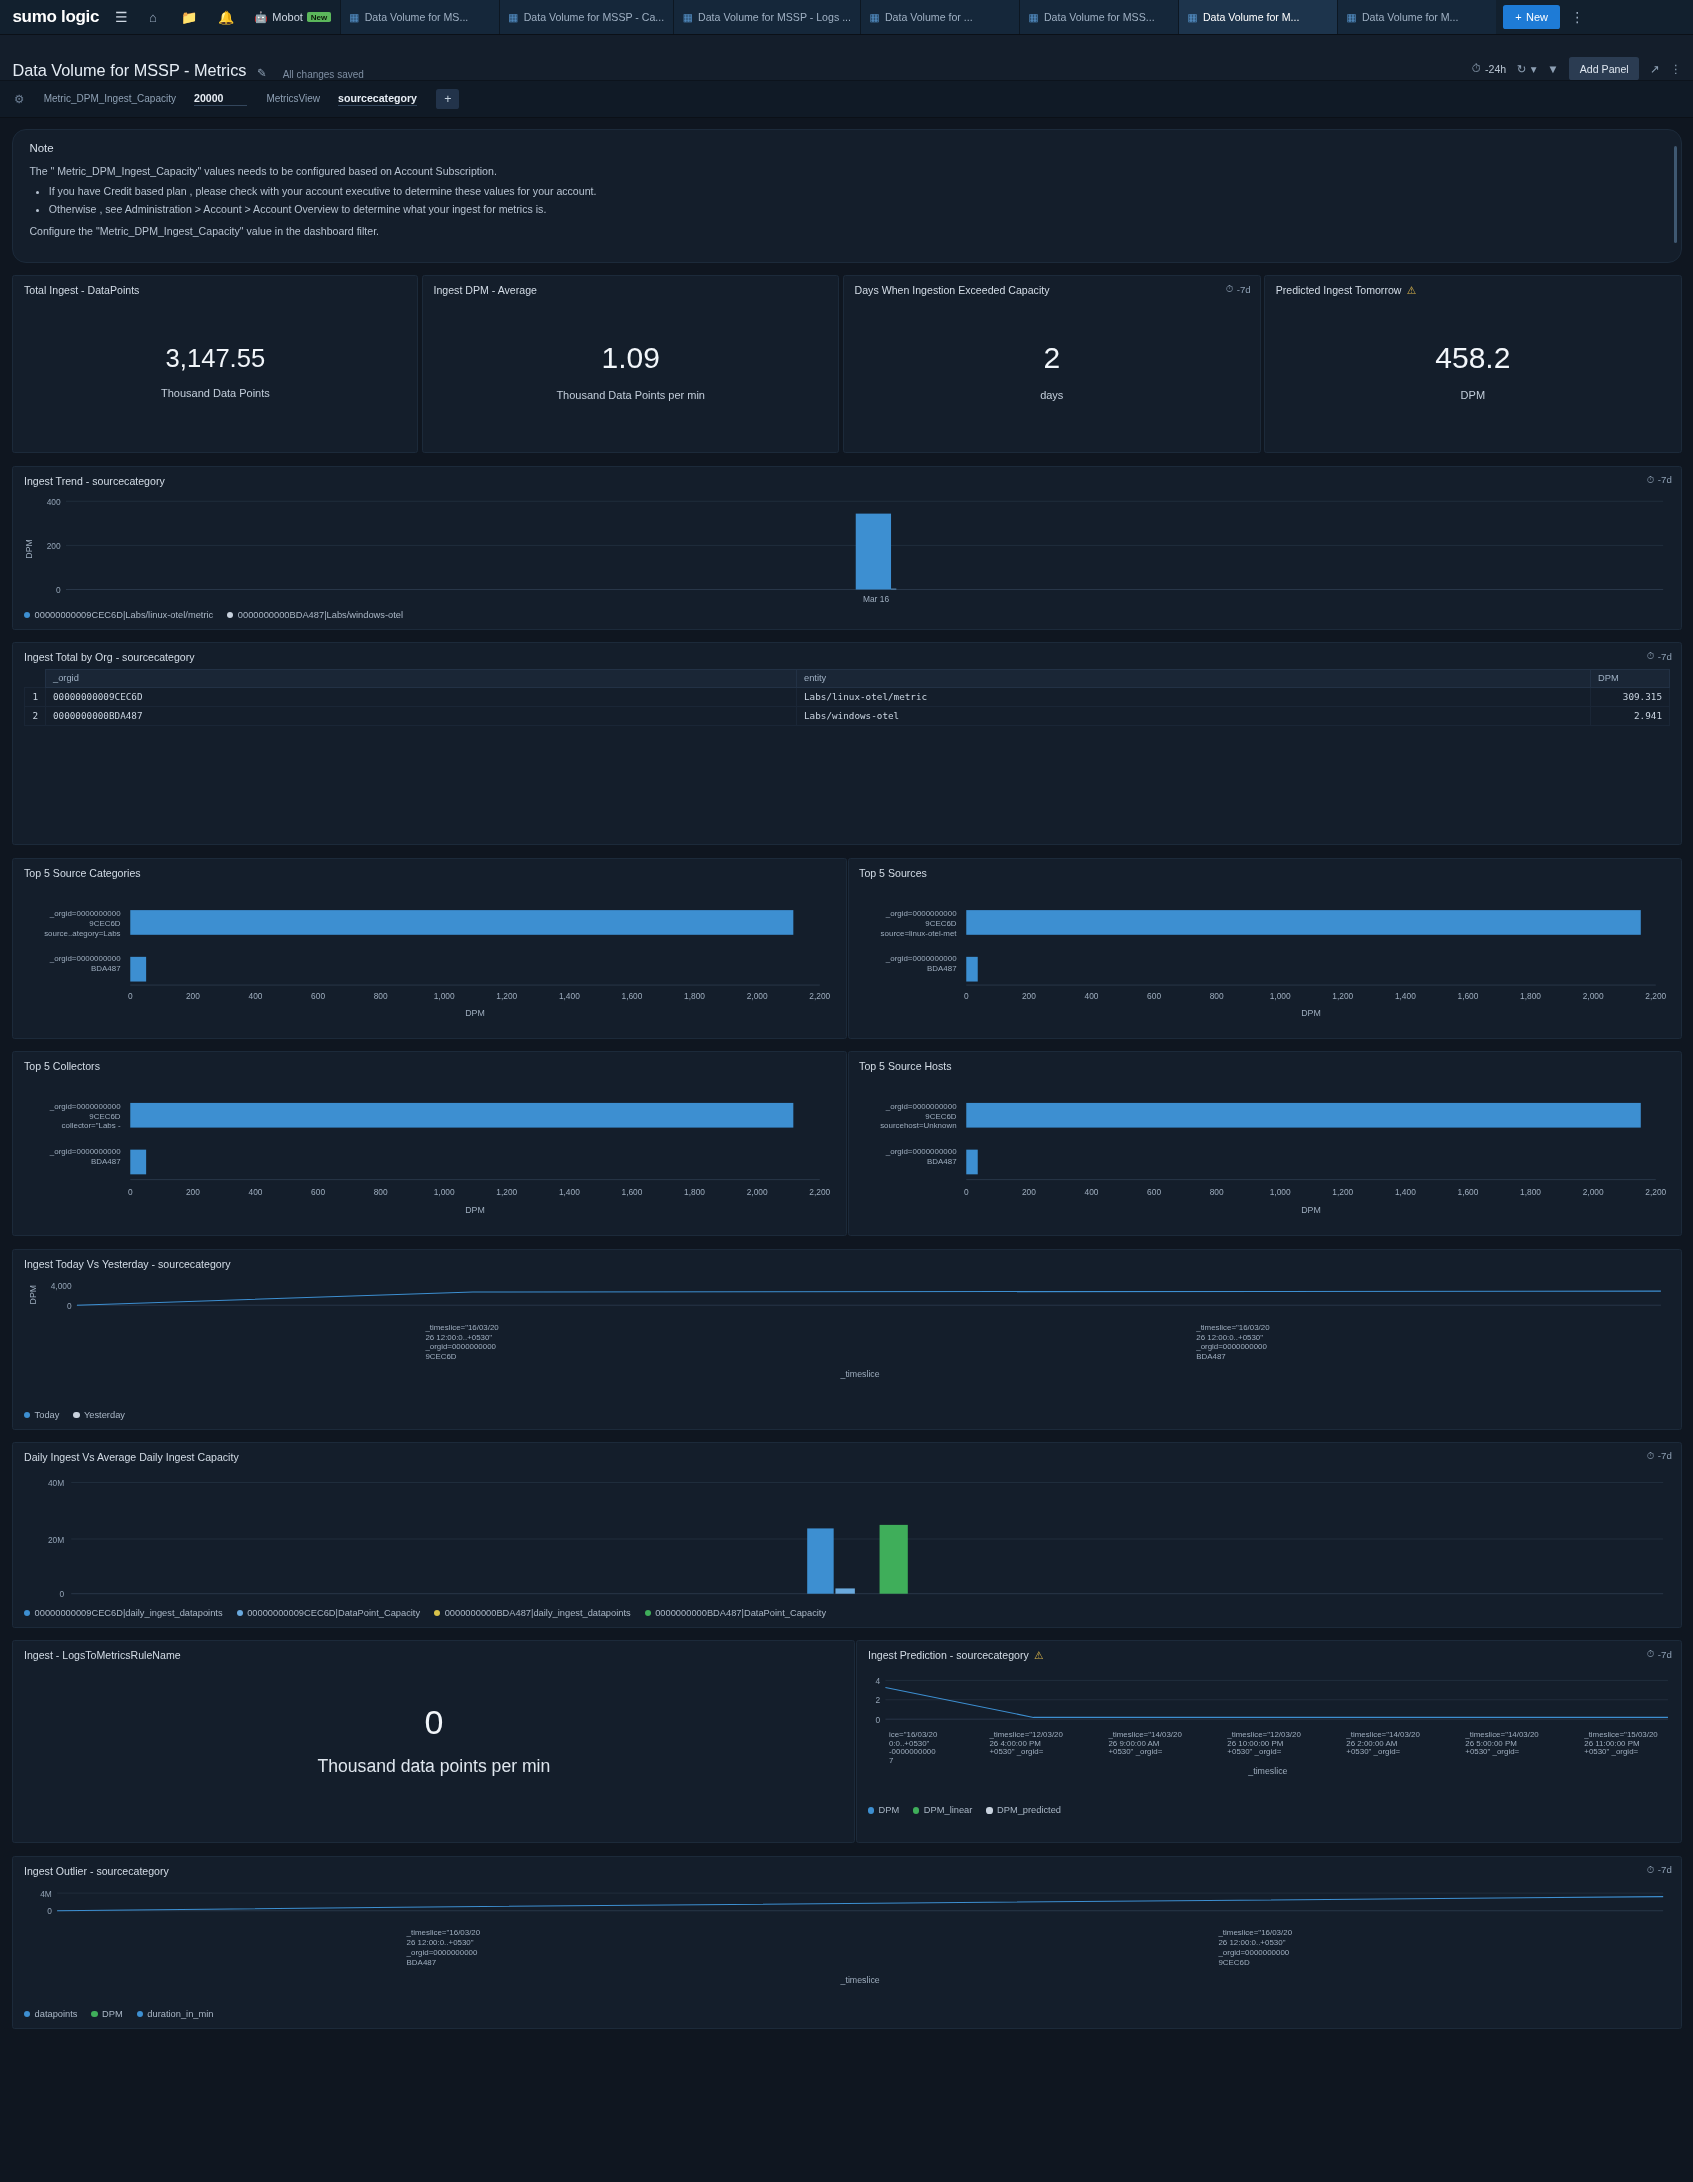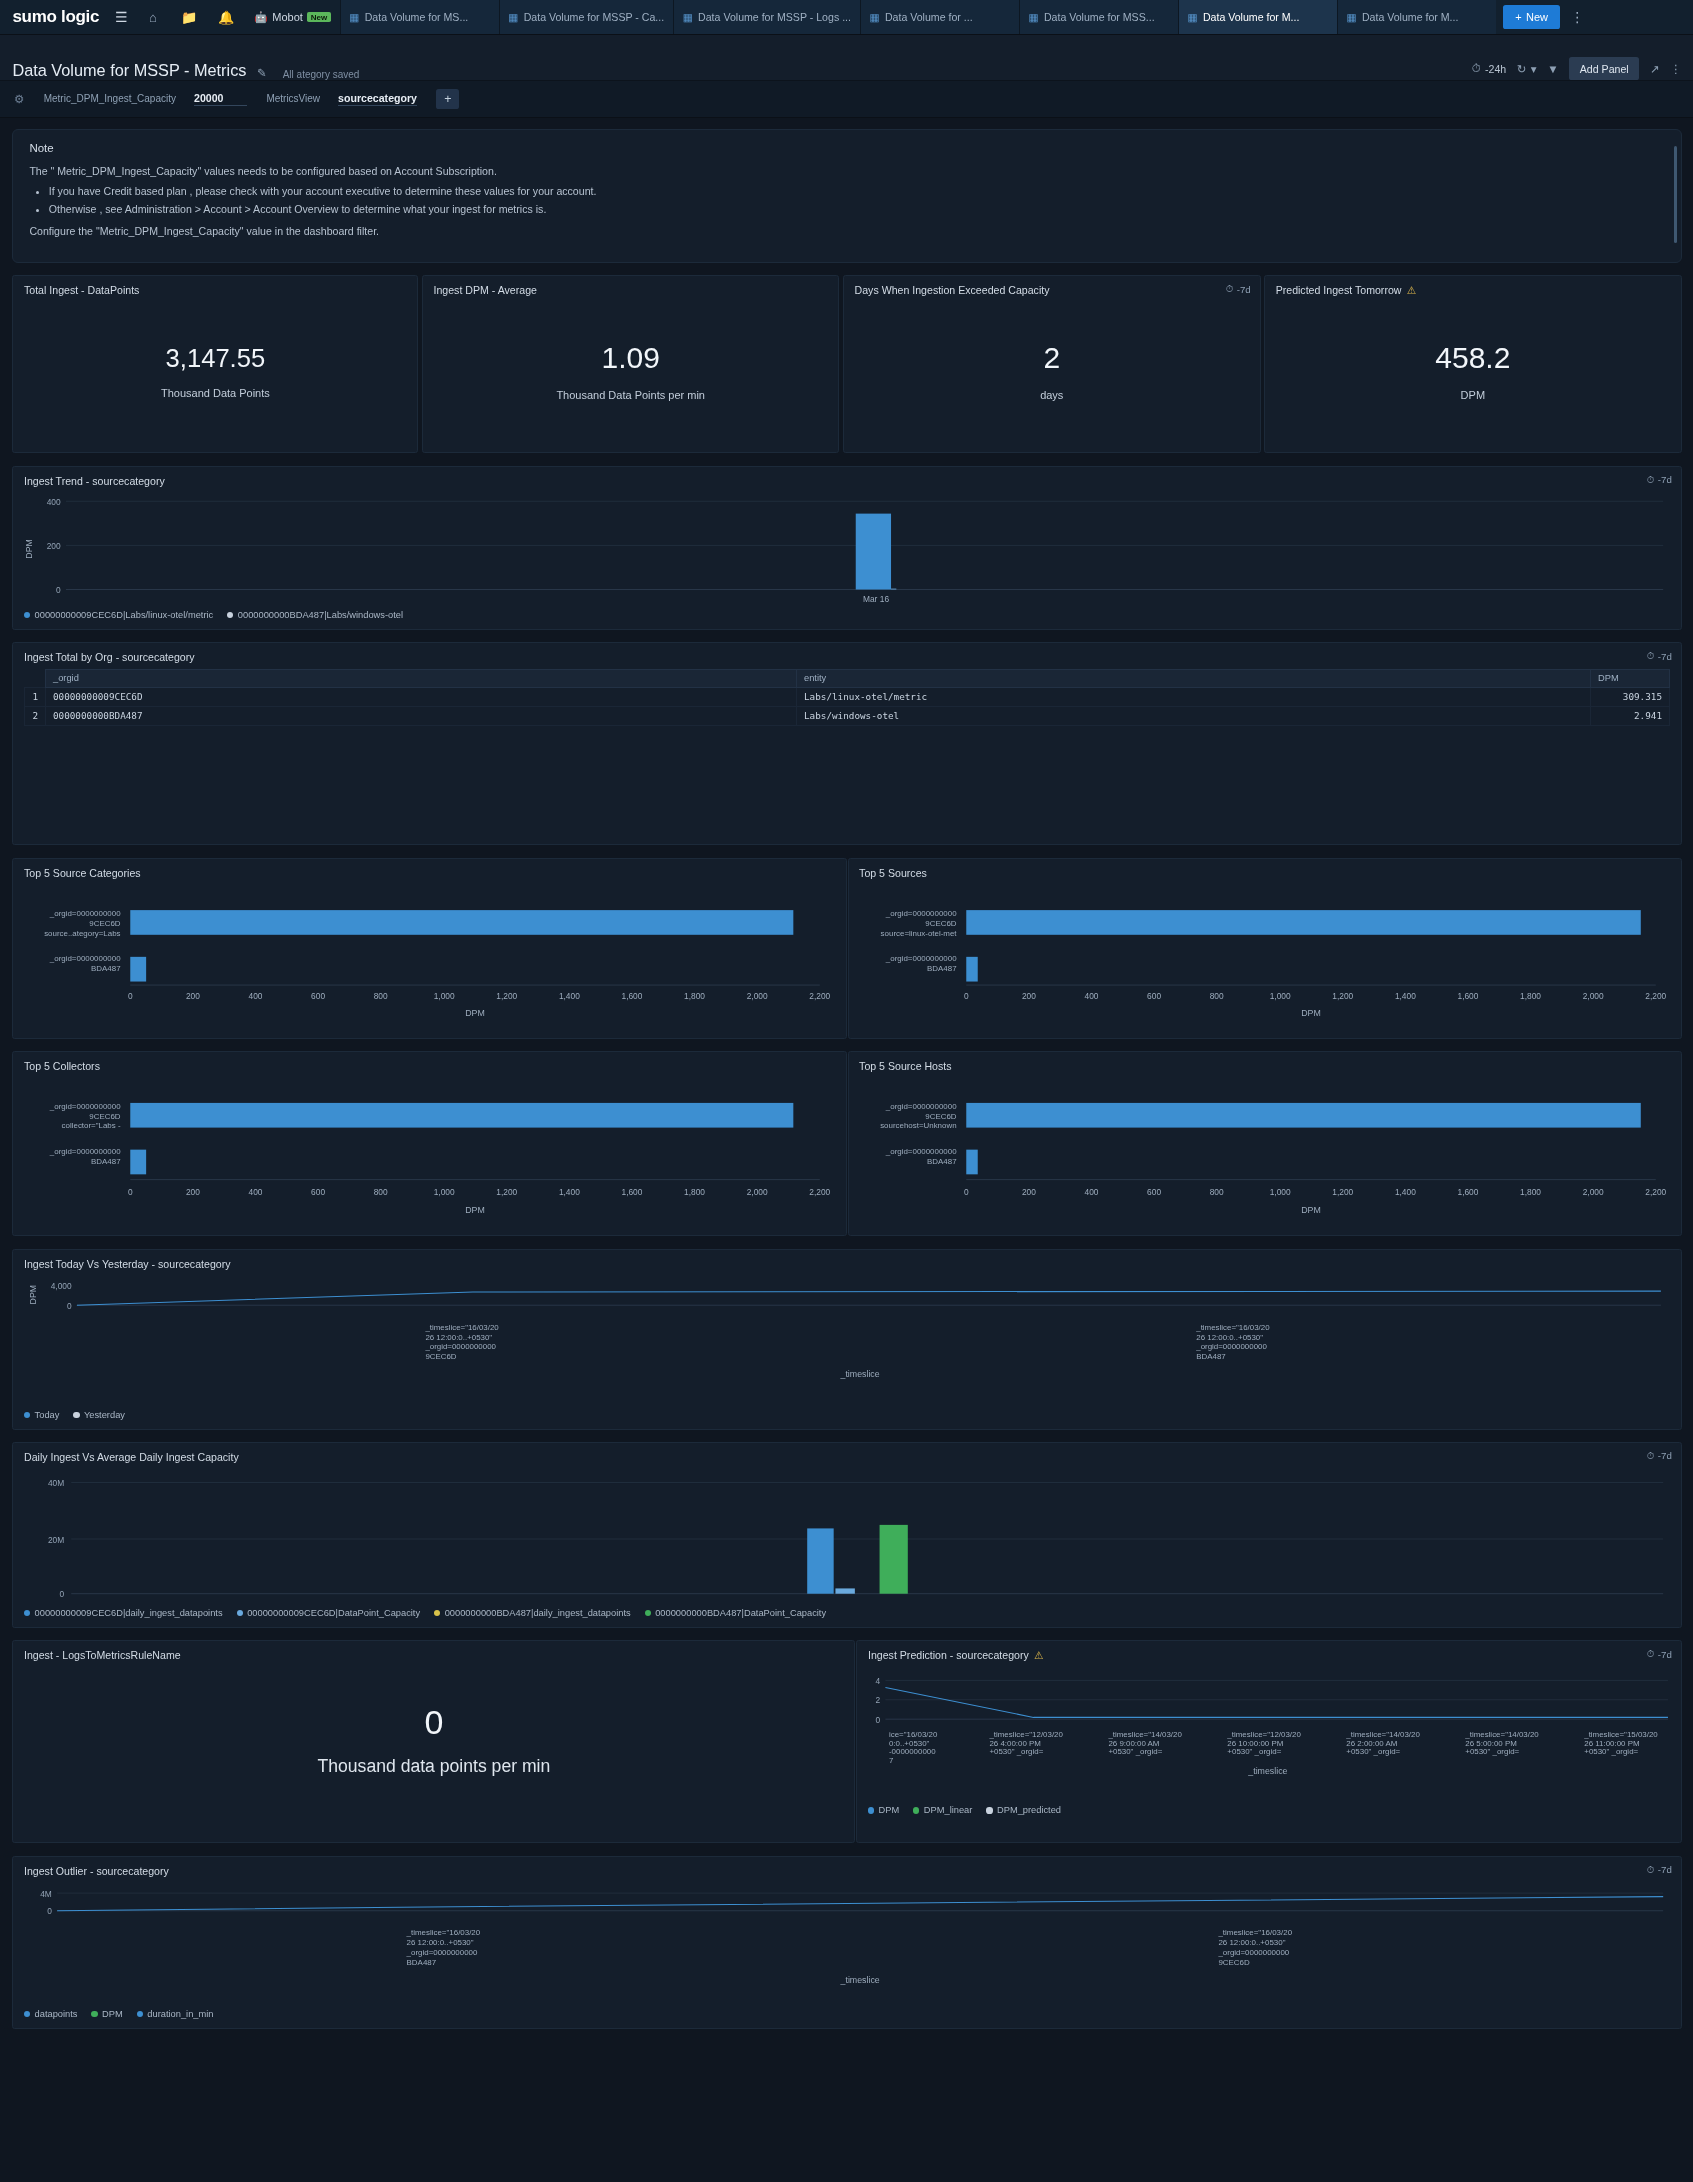--- a/index.html
+++ b/index.html
@@ -105,21 +105,21 @@
   }
   .plusbtn {
     width: 23px; height: 19.4px; background: #22334a; border-radius: 2.6px;
     color: #c4d1de; font-size: 12.4px; display: flex; align-items: center; justify-content: center;
   }
 
   
   .content { padding: 10.6px 12.4px 17.6px 12.4px; }
 
   .note {
-    background: #141e2b; border: 0.9px solid #1c2a3a; border-radius: 6px;
+    background: #141e2b; border: 0.9px solid #1c2a3a; border-radius: 14px;
     padding: 12.4px 16px 16px 16px; position: relative;
     margin-bottom: 12.4px;
   }
   .note h3 { margin: 0 0 10.6px 0; font-size: 11.5px; font-weight: normal; color: #d6dfe9; }
   .note p { margin: 0 0 8.8px 0; font-size: 10.6px; color: #b6c2d0; }
   .note ul { margin: 0 0 10.6px 0; padding-left: 19.4px; }
   .note li { font-size: 10.6px; color: #b6c2d0; margin-bottom: 5.3px; }
   .note-scroll {
     position: absolute; right: 3.5px; top: 16px; width: 3.5px; height: 97px;
     background: #3f5871; border-radius: 1.8px;
@@ -226,21 +226,21 @@
     <div class="newbtn">
       <span>+</span>
       <span>New</span>
     </div>
     <div class="kebab">⋮</div>
   </div>
 
   <div class="dash-header">
     <div class="dash-title">Data Volume for MSSP - Metrics</div>
     <div class="pencil">✎</div>
-    <div class="saved">All ategory saved</div>
+    <div class="saved">All changes saved</div>
     <div class="hdr-right">
       <div class="hdr-chip">
         <span class="ic">⏱</span>
         <span>-24h</span>
       </div>
       <div class="hdr-chip">
         <span class="ic">↻</span>
         <span class="ic">▾</span>
       </div>
       <div class="hdr-chip">

